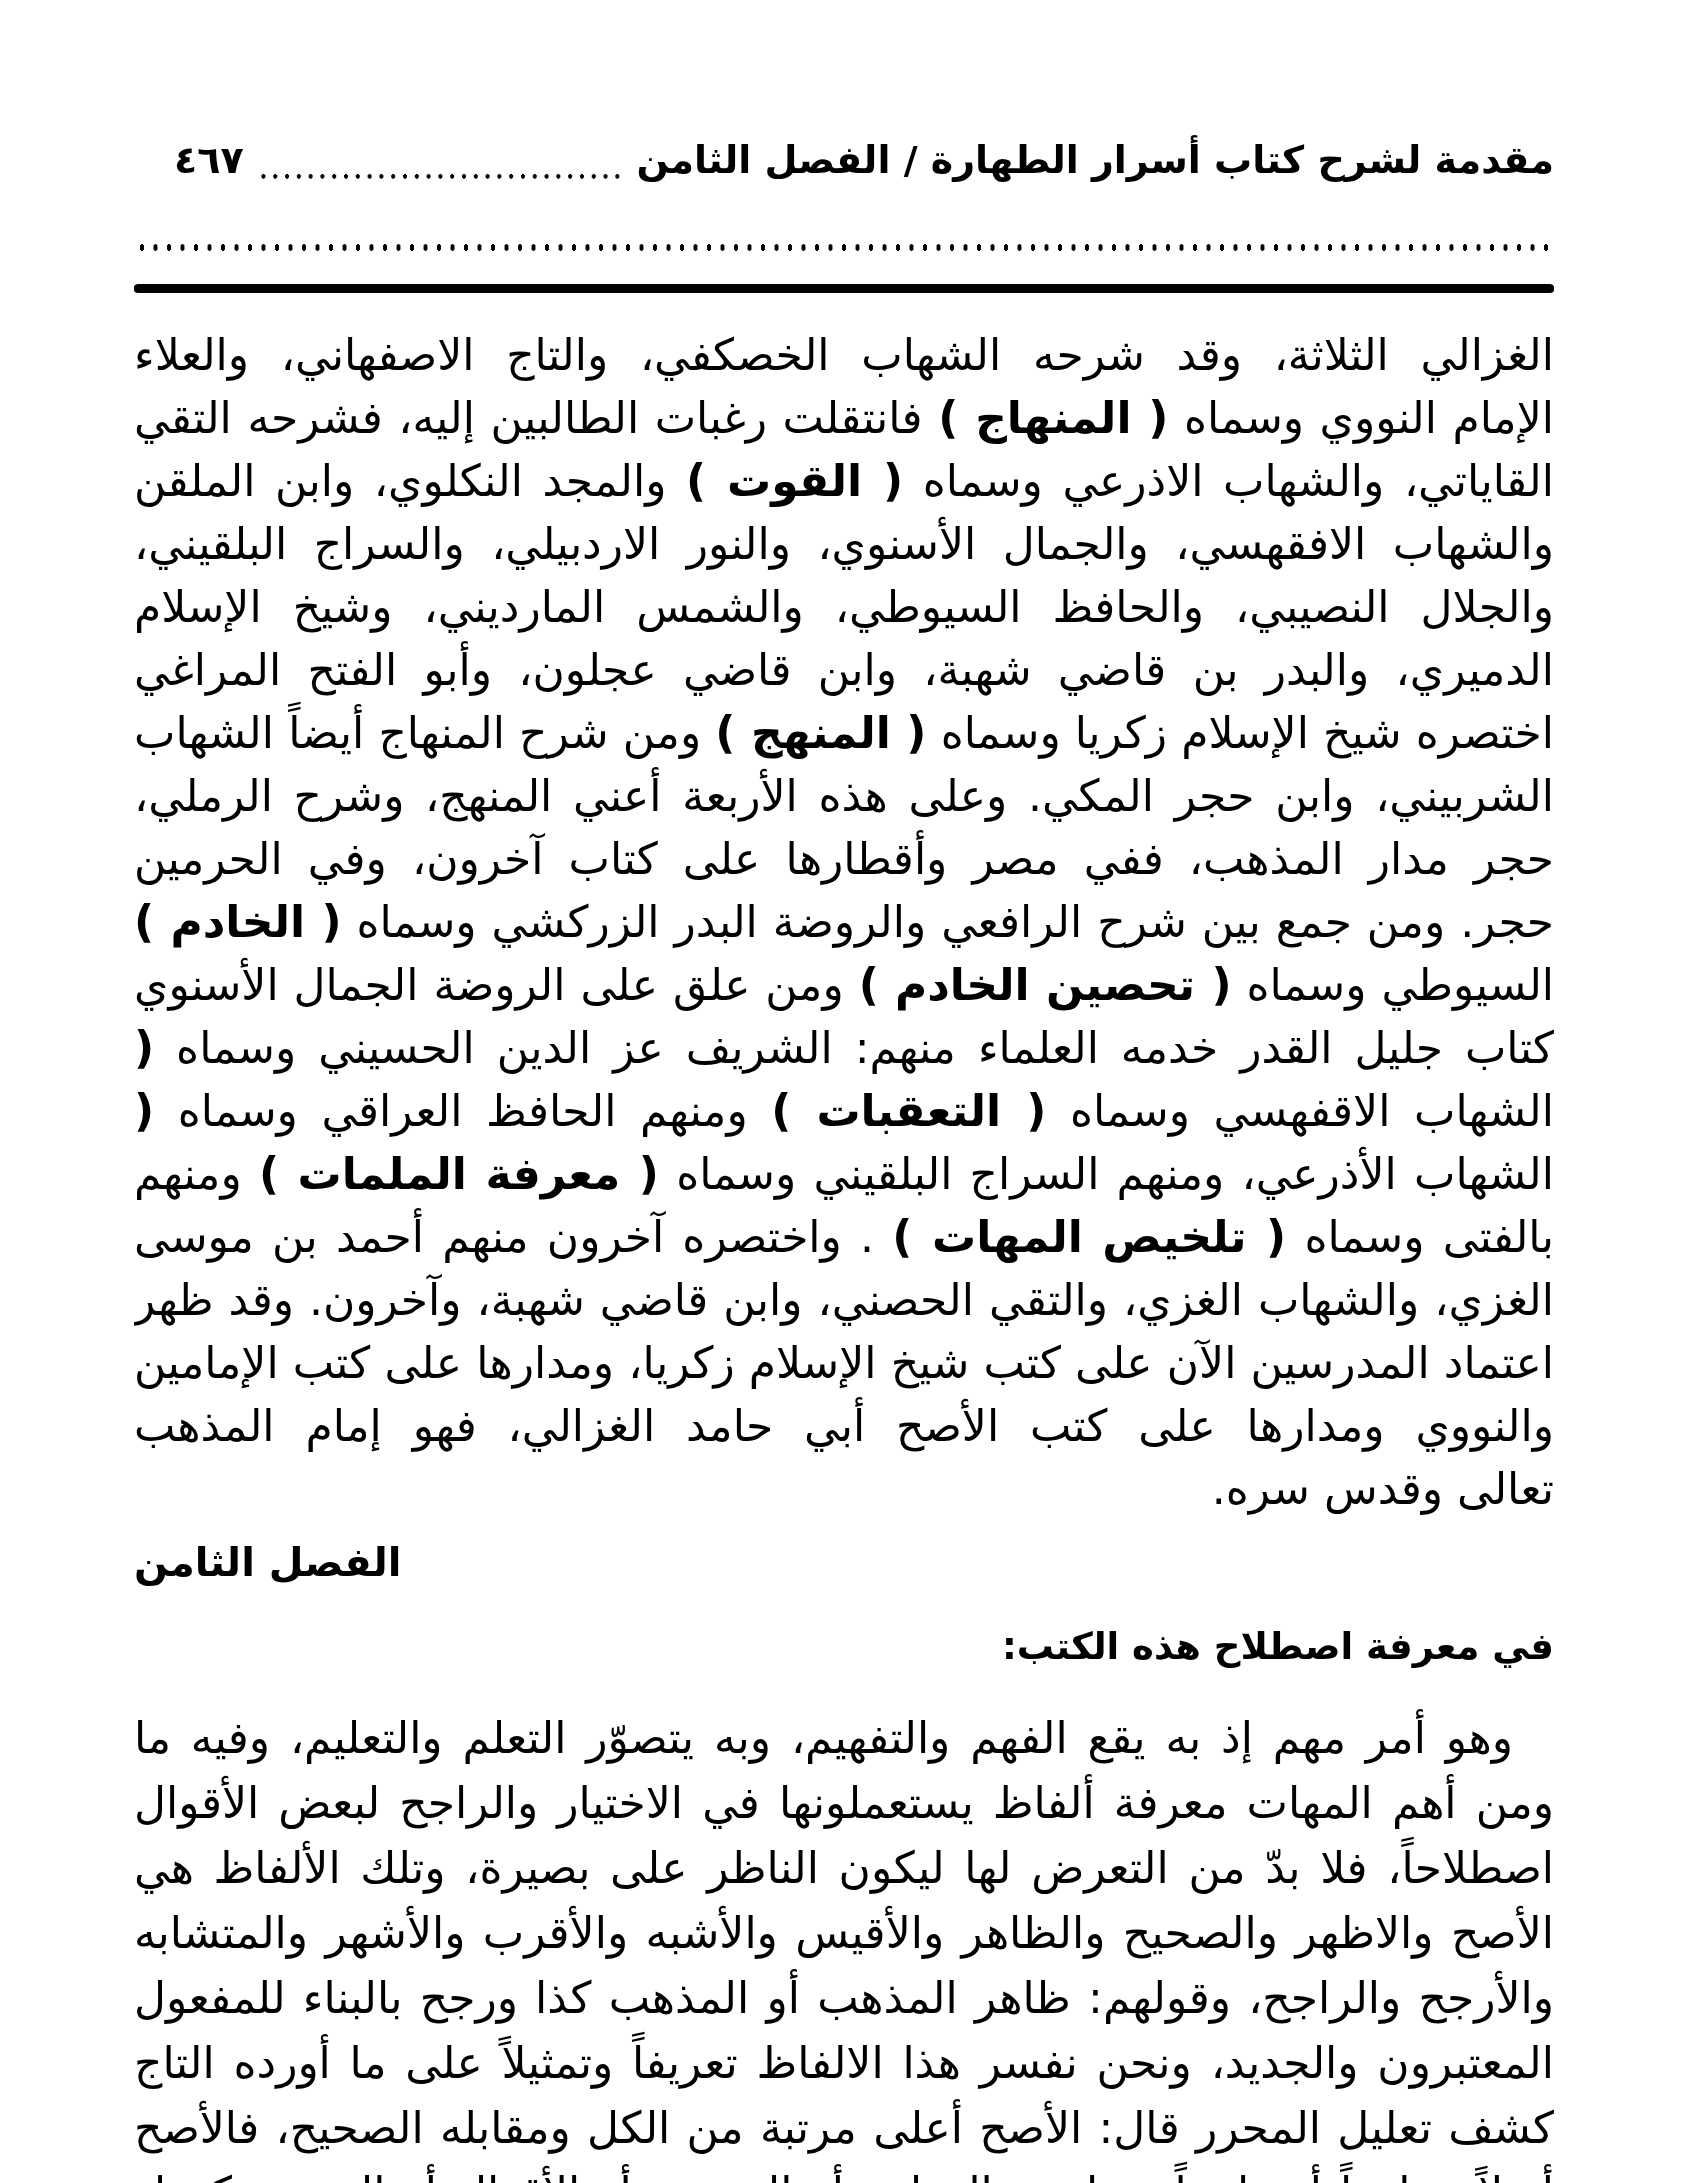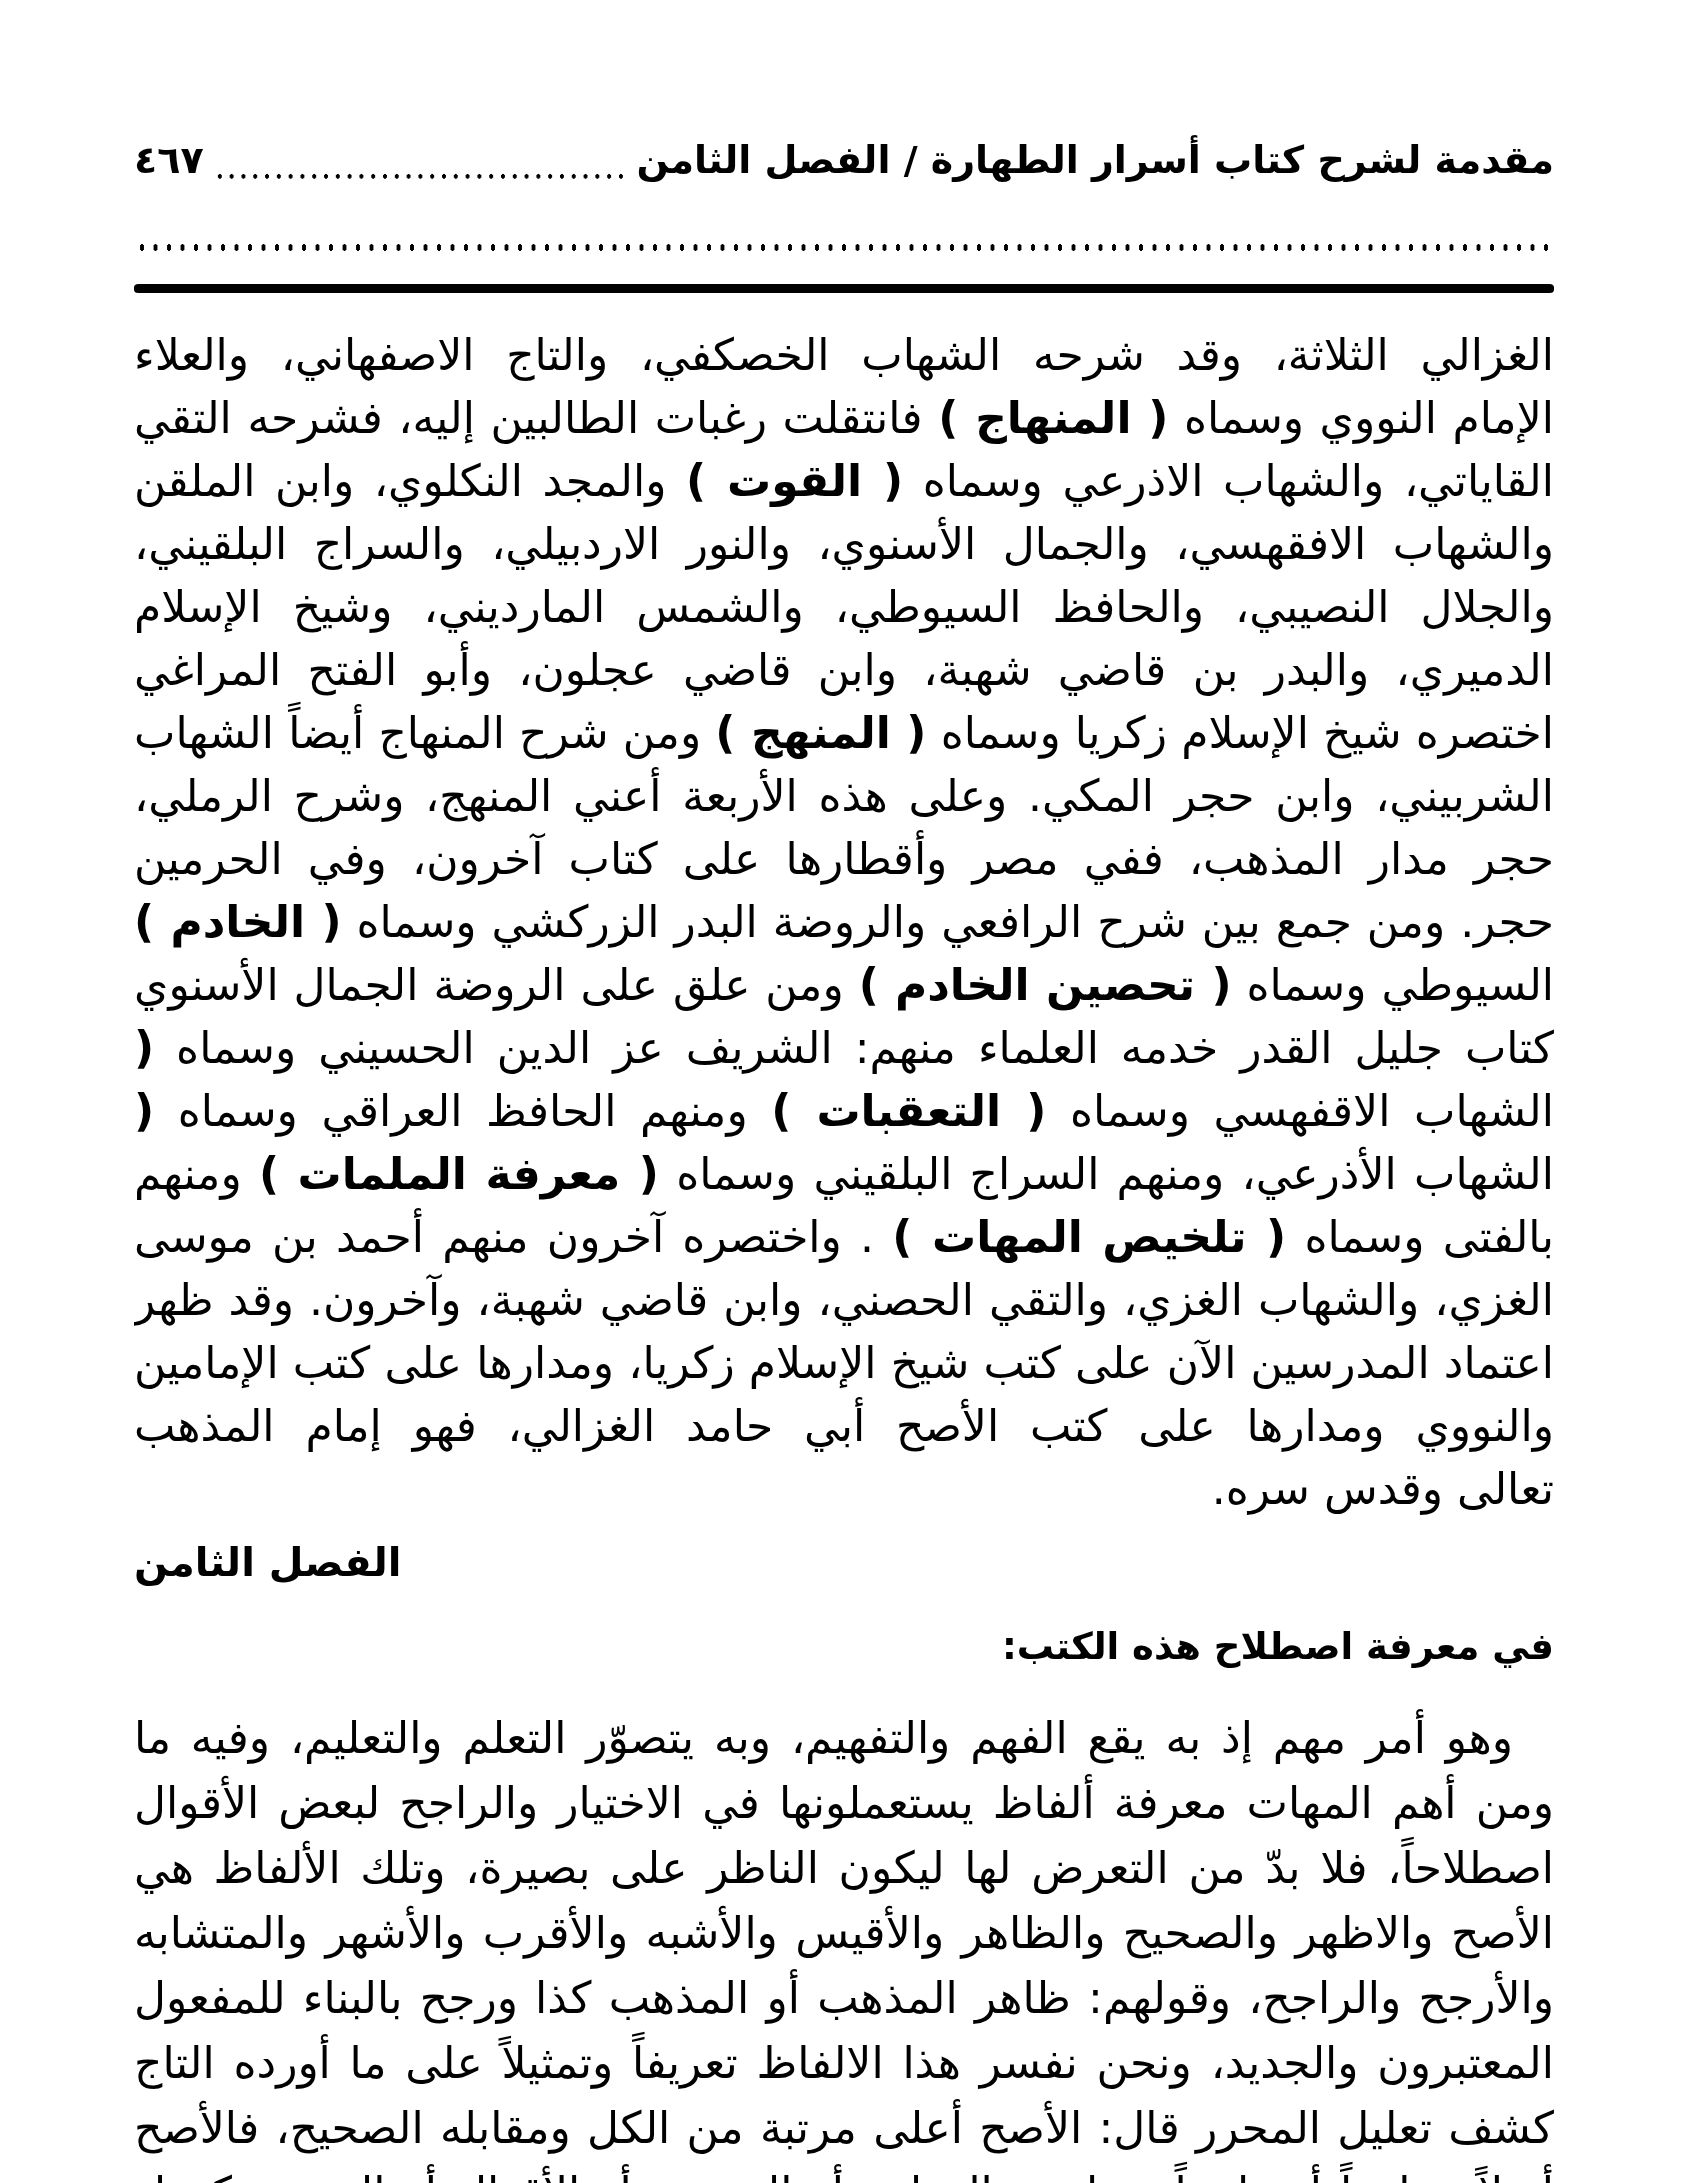--- a/index.html
+++ b/index.html
@@ -27,21 +27,21 @@
   .runhead .title { flex: 0 0 auto; }
   .runhead .leader {
     flex: 1 1 auto;
     height: 8.7px;
     margin: 0 13px 9.6px 13px;
     background-image: radial-gradient(ellipse 2.6px 3.9px at center, #000 68%, transparent 72%);
     background-size: 11.8px 8.7px;
     background-repeat: repeat-x;
     background-position: center;
   }
-  .runhead .pagenum { flex: 0 0 auto; }
+  .runhead .pagenum { flex: 0 0 auto; margin-left: 40px; }
   
   .dotrow {
     margin-top: 52px;
     height: 11.4px;
     background-image: radial-gradient(ellipse 3.1px 4.8px at center, #000 68%, transparent 72%);
     background-size: 13.5px 11.4px;
     background-repeat: repeat-x;
     background-position: center;
   }
   .rule {

